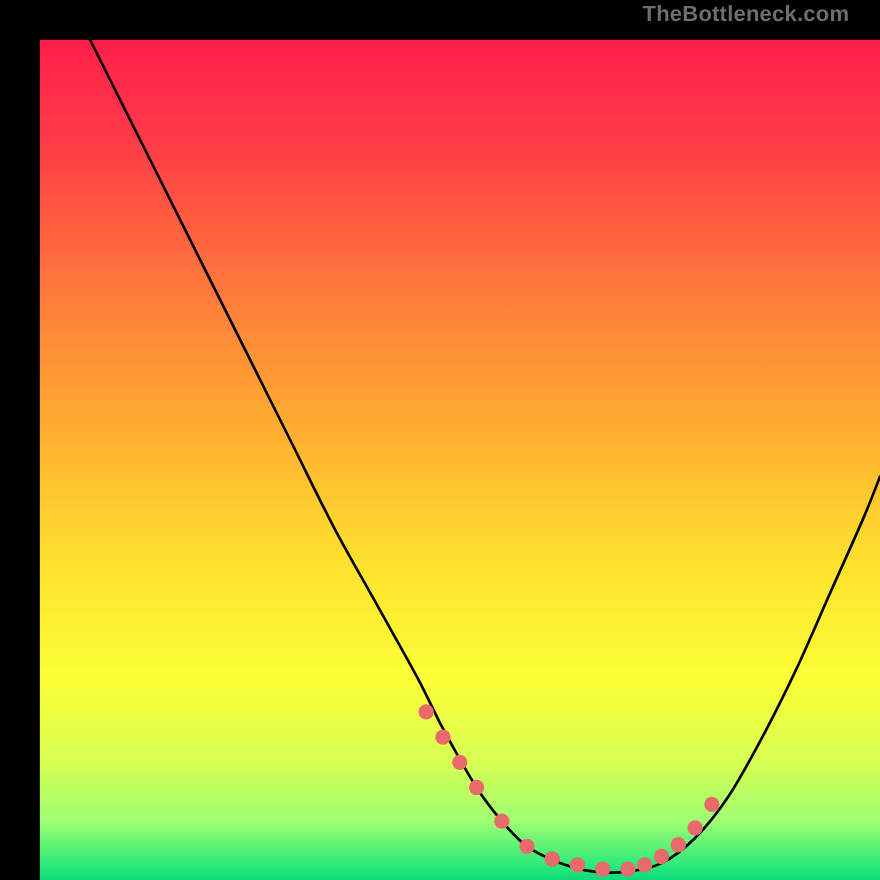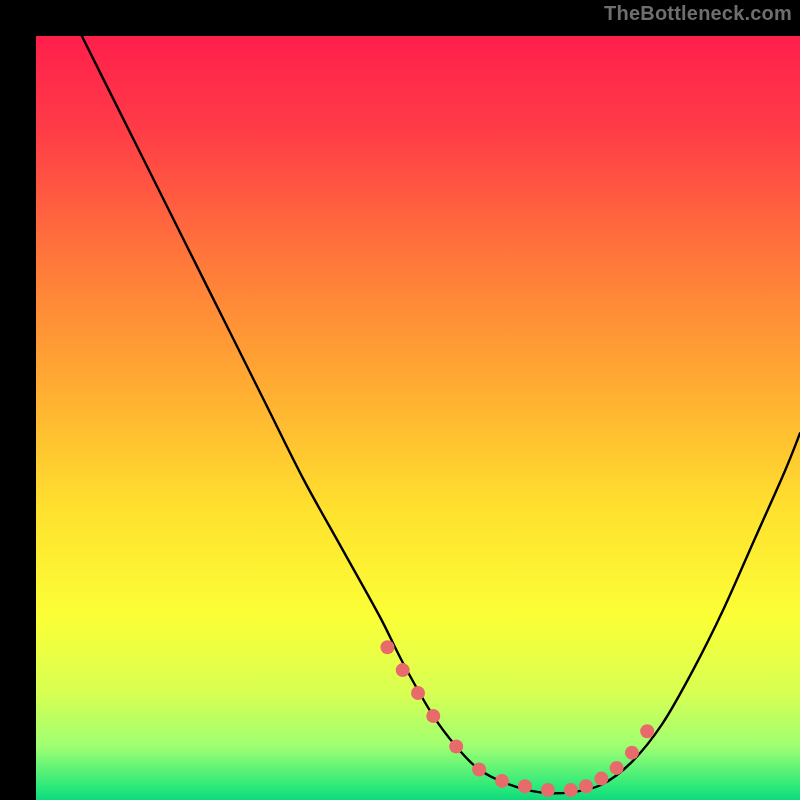--- a/index.html
+++ b/index.html
@@ -21,21 +21,21 @@
   .plot-area {
     position: absolute;
     left: 18px;
     top: 18px;
     width: 764px;
     height: 764px;
   }
   .watermark {
     position: absolute;
     top: 2px;
-    right: 8px;
+    right: 28px;
     font-family: Arial, Helvetica, sans-serif;
     font-size: 20px;
     font-weight: bold;
     color: #6e6e6e;
     letter-spacing: 0.2px;
   }
 </style>
 </head>
 <body>
 

